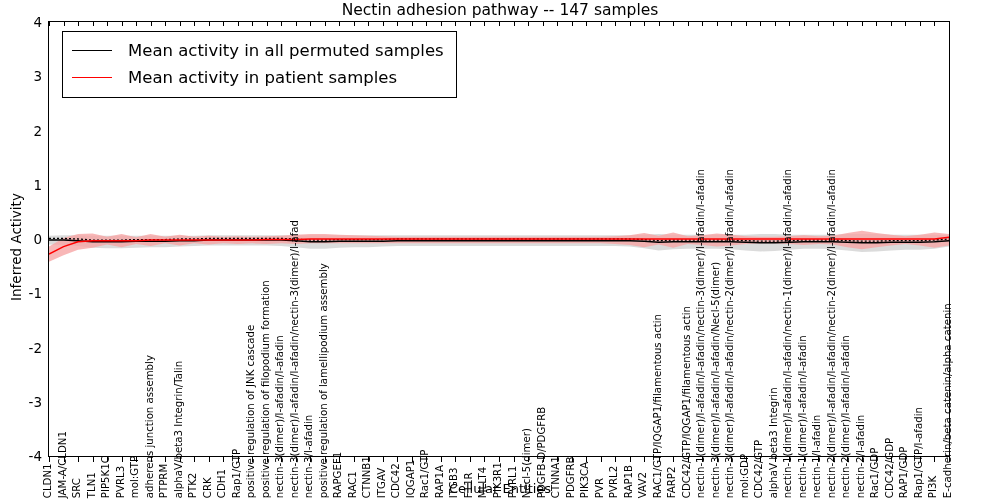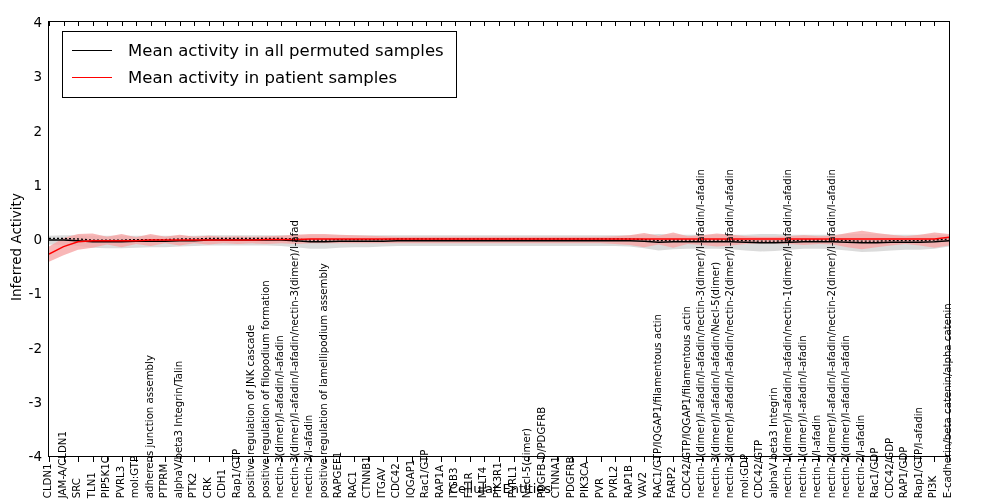--- a/index.html
+++ b/index.html
@@ -58,20 +58,21 @@
   .legend-row{display:flex;align-items:center;height:27px;}
   .legend-swatch{width:40px;height:0;border-top:1.6px solid #000;margin-right:16px;flex:none;}
   .legend-swatch.red{border-top-color:#ff0000;}
   .legend-text{font-size:16.5px;color:#000;white-space:nowrap;}
 </style>
 </head>
 <body>
 
 <div id="root">
 
+  <div id="chart-title">Nectin adhesion pathway -- 147 samples</div>
 
   <div id="ylabel">Inferred Activity</div>
   <div id="yticks">
       <div class="ytick-label" style="top: 22px;">4</div>
       <div class="ytick-mark" style="top: 22px;"></div>
       <div class="ytick-mark r" style="top: 22px;"></div>
       <div class="ytick-label" style="top: 76.25px;">3</div>
       <div class="ytick-mark" style="top: 76.25px;"></div>
       <div class="ytick-mark r" style="top: 76.25px;"></div>
       <div class="ytick-label" style="top: 130.5px;">2</div>

